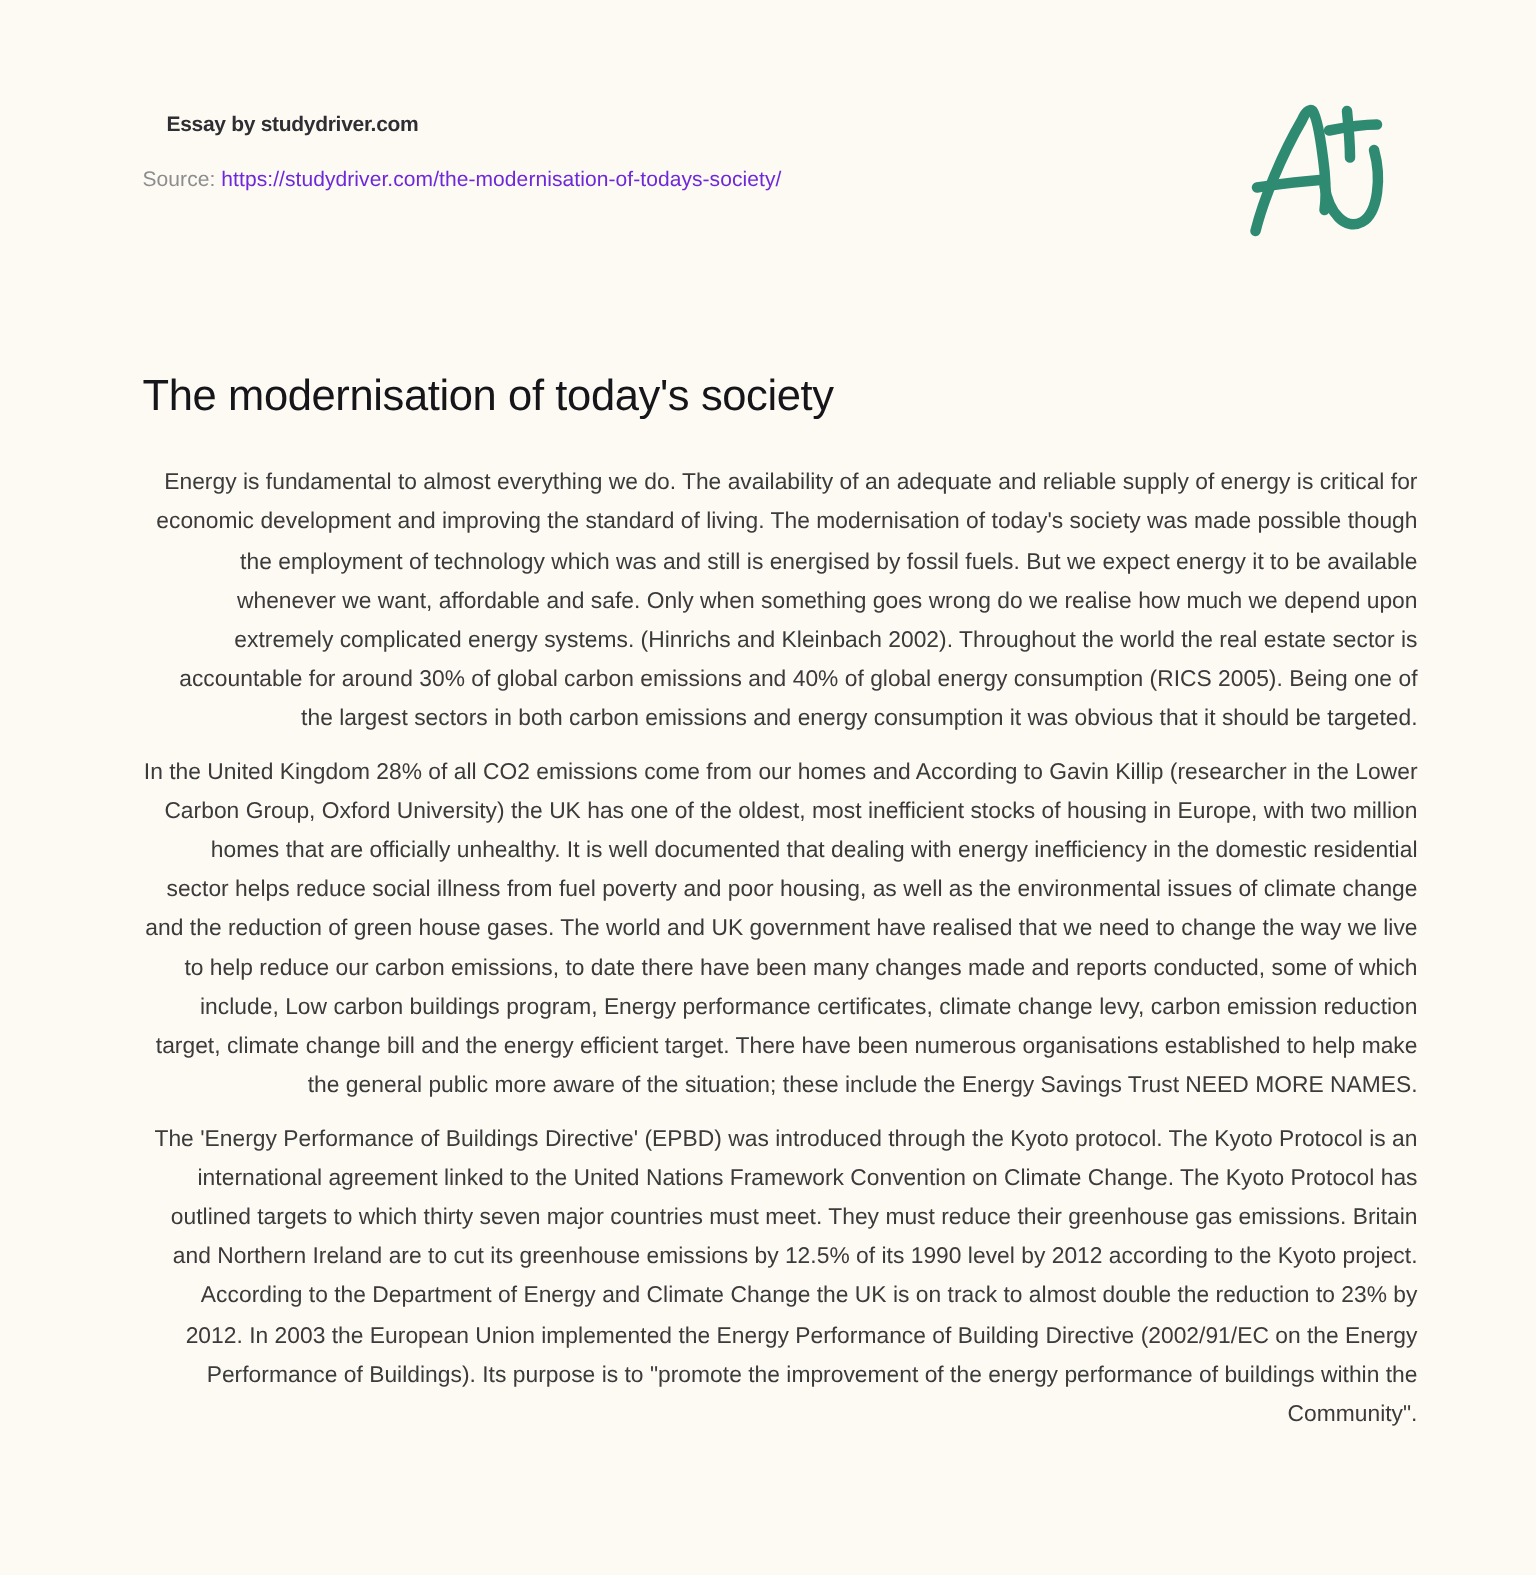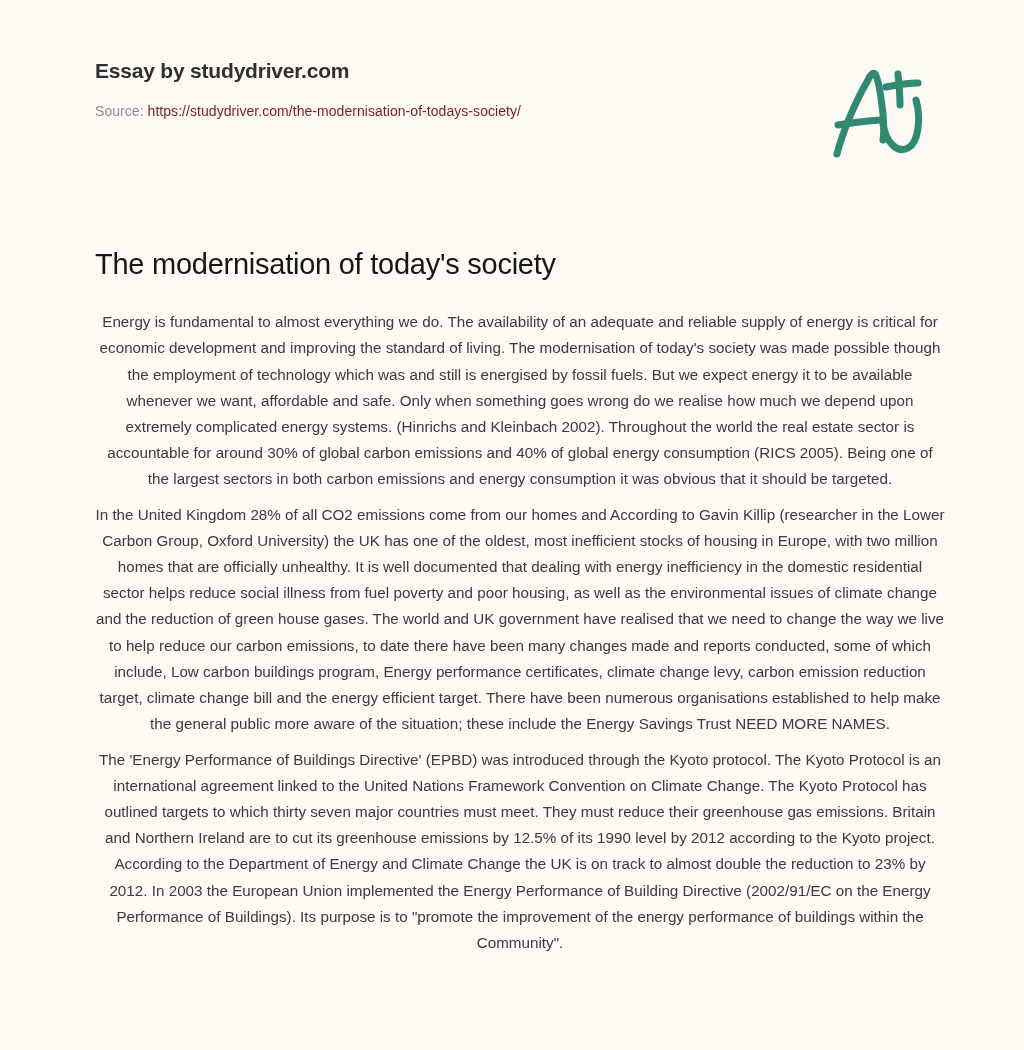--- a/index.html
+++ b/index.html
@@ -26,41 +26,41 @@
 
   
   .header {
     position: relative;
     padding: 58px 78px 0 95px;
     height: 150px;
     box-sizing: border-box;
   }
 
   .brand-line {
-    font-size: 21px;
+    font-size: 14px;
     font-weight: 700;
     color: #2f2f33;
     letter-spacing: -0.2px;
     line-height: 1.2;
-    margin: 0;
+    margin: 16px;
   }
 
   .source-line {
     margin: 19px 0 0 0;
     font-size: 14px;
     line-height: 1.3;
     color: #8d8d8d;
     letter-spacing: 0.05px;
   }
   .source-label {
     color: #8d8d8d;
     text-align: center;
   }
   .source-url {
-    color: #7f1d1d;
+    color: #6d28d9;
     text-decoration: none;
   }
 
   
   .logo {
     position: absolute;
     top: 62px;
     right: 92px;
     width: 108px;
     height: 100px;
@@ -90,21 +90,21 @@
   .body-copy {
     margin-top: 27px;
   }
 
   .body-copy p {
     margin: 0 0 9px 0;
     font-size: 15.2px;
     line-height: 26.2px;
     color: #3b3b3b;
     letter-spacing: 0.02px;
-    text-align: center;
+    text-align: right;
   }
 </style>
 </head>
 <body>
 
 <div class="page">
 
   <div class="header">
     <div class="brand-line">Essay by studydriver.com</div>
 

